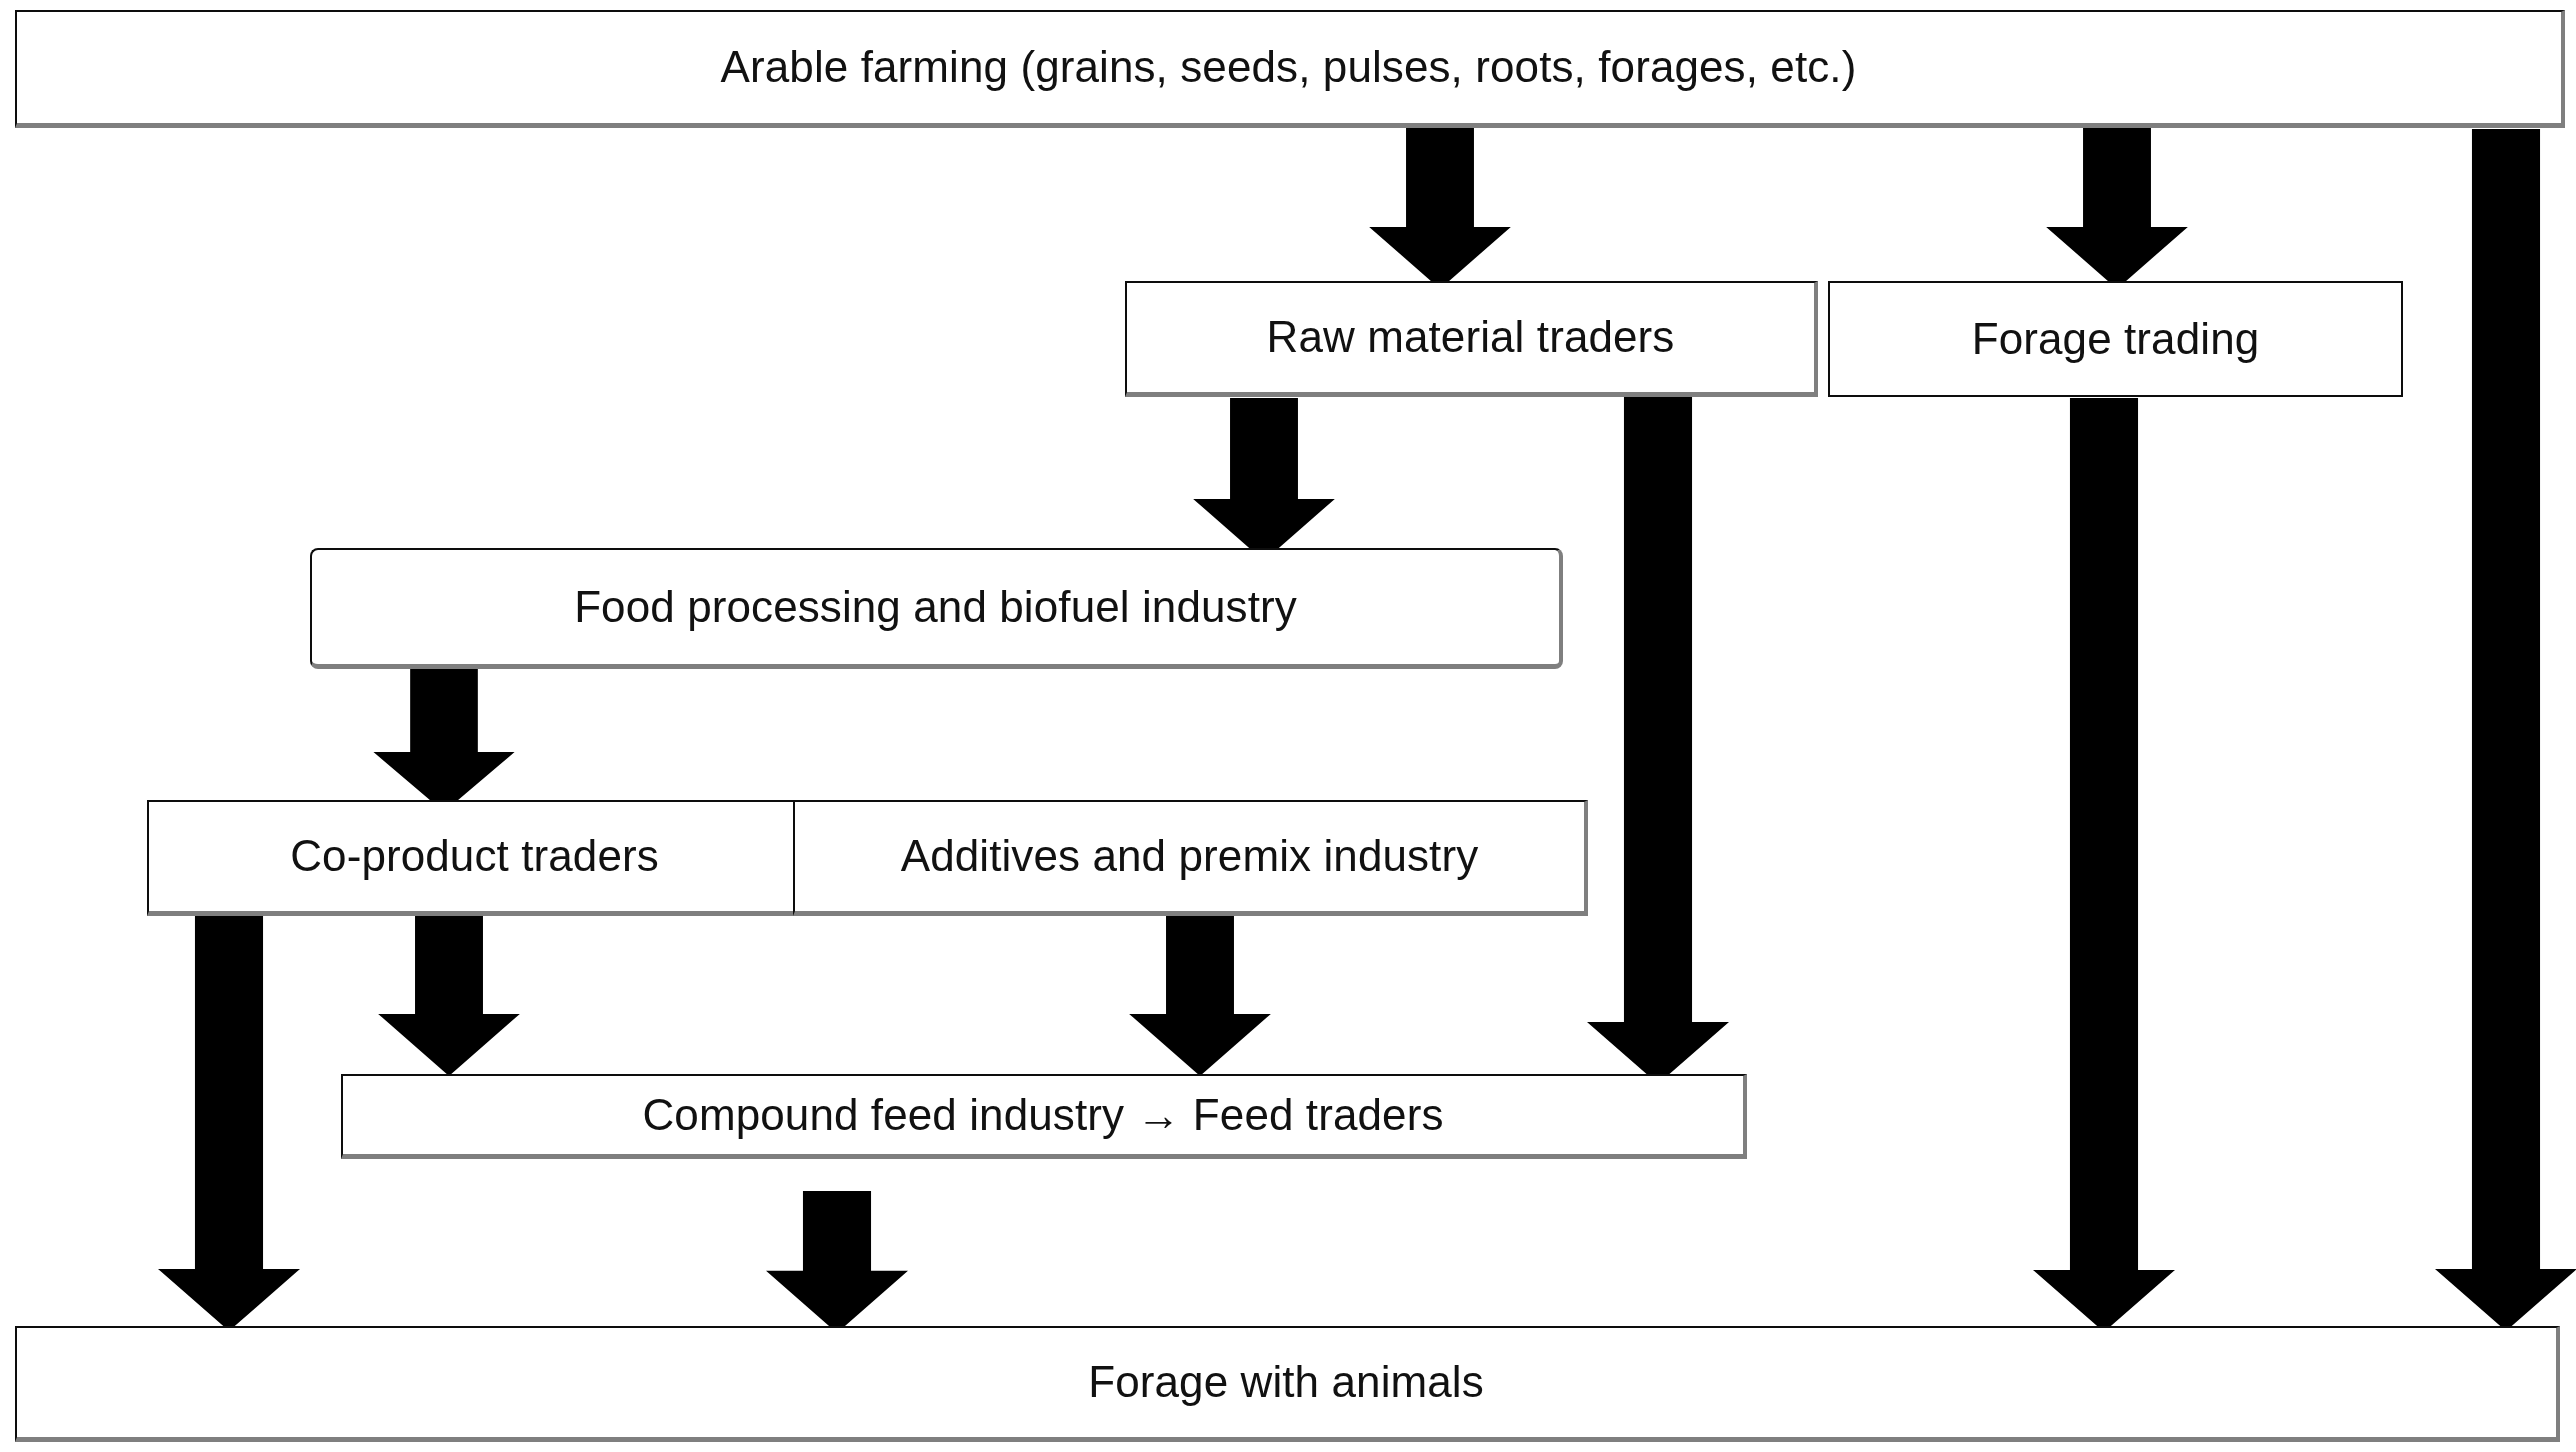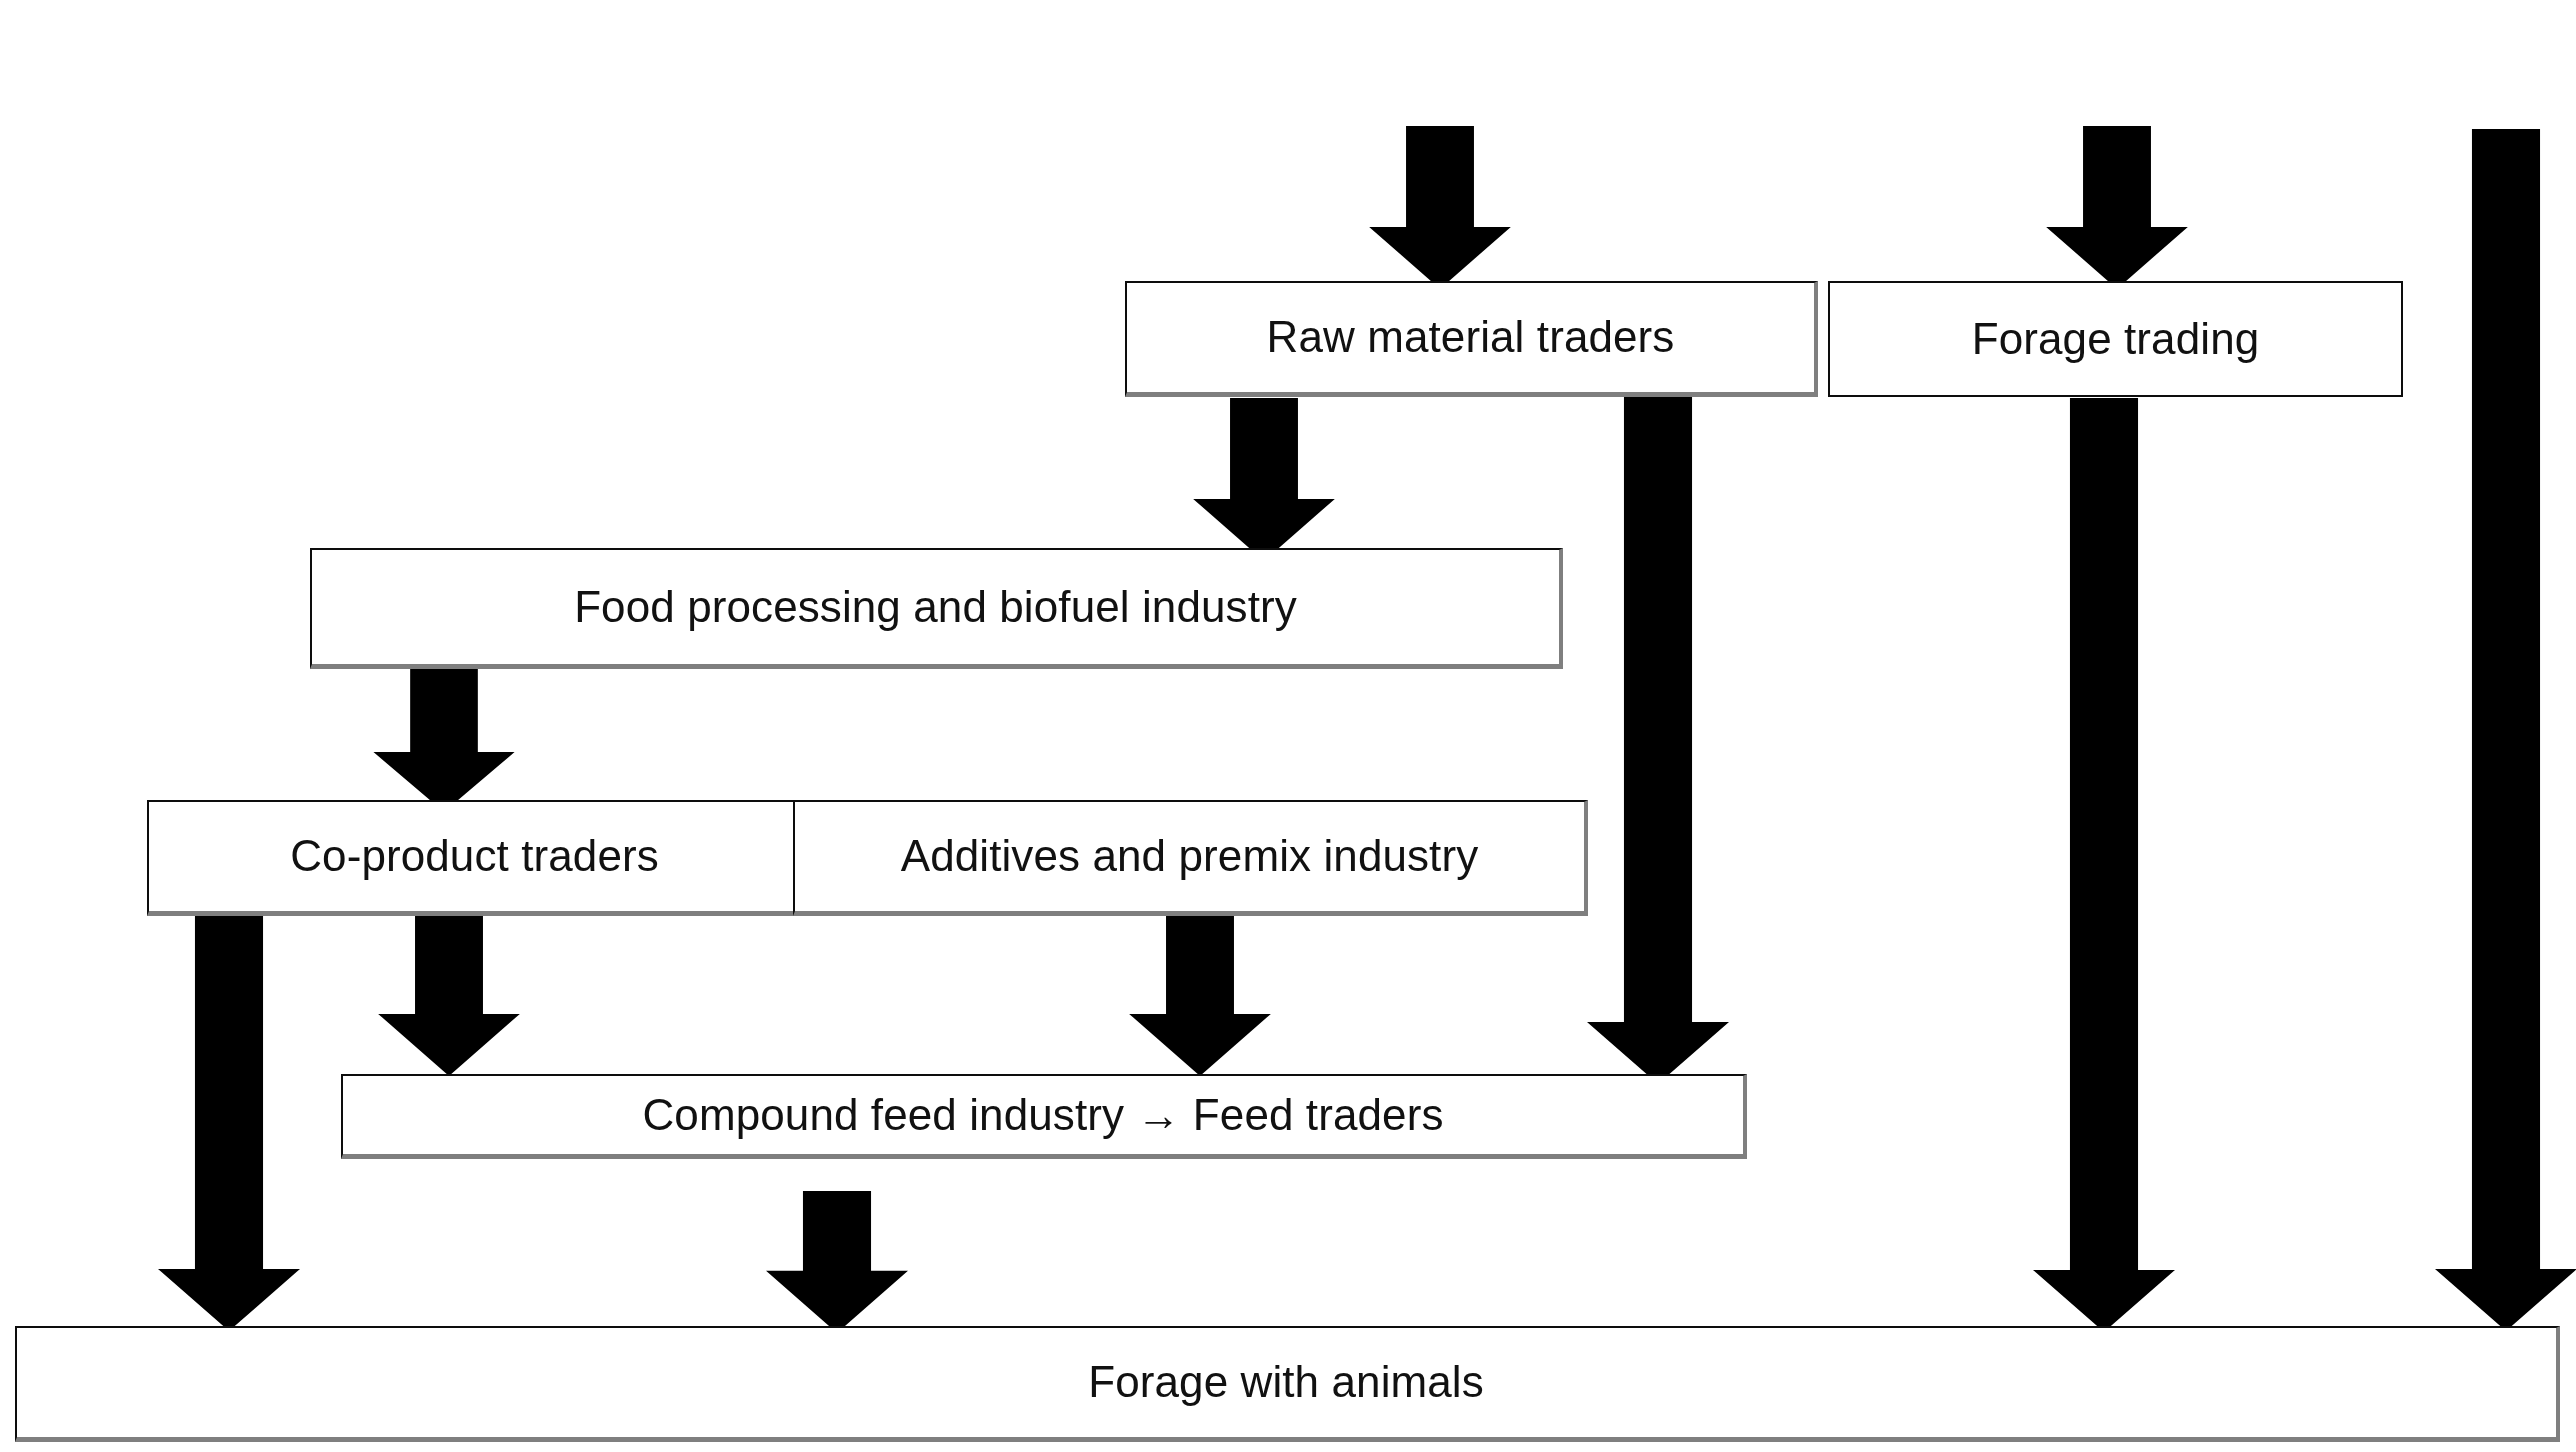--- a/index.html
+++ b/index.html
@@ -112,30 +112,33 @@
       <path d="M38 0 H108 V106 H146 L73 170 L0 106 H38 Z" fill="#000000"></path>
     </svg>
   </div>
 
   <div class="arrow" style="left:766px; top:1191px; width:142px; height:142px;">
     <svg viewBox="0 0 146 146" width="142" height="142" aria-hidden="true">
       <path d="M38 0 H108 V82 H146 L73 146 L0 82 H38 Z" fill="#000000"></path>
     </svg>
   </div>
 
+  <div class="node" style="left:14.5px; top:9.7px; width:2550px; height:118px;">
+    <span class="label">Arable farming (grains, seeds, pulses, roots, forages, etc.)</span>
+  </div>
 
   <div class="node plain" style="left:1828px; top:281px; width:575px; height:116px;">
     <span class="label">Forage trading</span>
   </div>
 
   <div class="node" style="left:1125px; top:281px; width:693px; height:116px;">
     <span class="label">Raw material traders</span>
   </div>
 
-  <div class="node" style="left:310px; top:548px; width:1253px; height:121px;">
+  <div class="node" style="left:310px; top:548px; width:1253px; height:121px;border-radius:8px;">
     <span class="label">Food processing and biofuel industry</span>
   </div>
 
   <div class="node" style="left:147px; top:800px; width:657px; height:116px;">
     <span class="label">Co-product traders</span>
   </div>
 
   <div class="node" style="left:793px; top:800px; width:795px; height:116px;">
     <span class="label">Additives and premix industry</span>
   </div>

